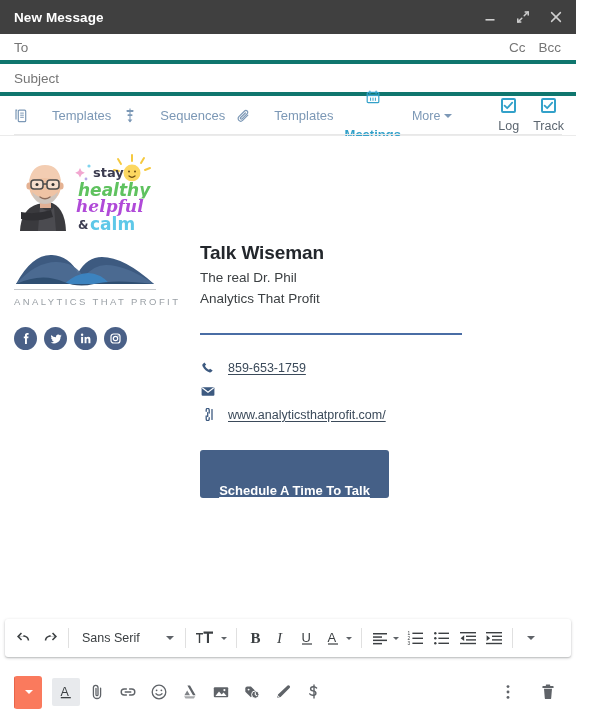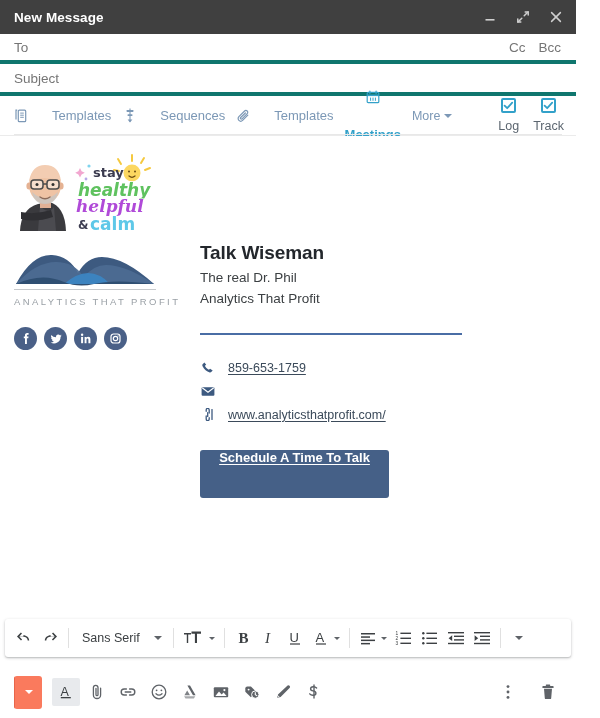--- a/index.html
+++ b/index.html
@@ -120,21 +120,21 @@
   .contact-row { display: flex; align-items: center; gap: 13px; }
   .contact-ico { width: 15px; display:flex; justify-content:center; align-items:center; }
   .contact-row a {
     font-size: 12.5px; color: #3b4a5a; text-decoration: underline;
     text-underline-offset: 2px;
   }
 
   .cta {
     margin-top: 28px; width: 189px; height: 48px;
     background: #456087; border-radius: 3px;
-    display: flex; align-items: flex-start; justify-content: center;
+    display: flex; align-items: flex-end; justify-content: center;
     cursor: pointer;
   }
   .cta span {
     color: #ffffff; font-size: 13px; font-weight: bold;
     text-decoration: underline; text-underline-offset: 2px;
   }
 
   
   .fmt-wrap {
     flex: 0 0 56px; height: 56px;
@@ -149,21 +149,21 @@
     display: flex; align-items: center;
     padding: 0 6px;
   }
   .fmt-btn {
     height: 30px; min-width: 26px; padding: 0 4px;
     display: flex; align-items: center; justify-content: center;
     cursor: pointer; border-radius: 2px;
   }
   .fmt-sep { width: 1px; height: 20px; background: #e0e0e0; margin: 0 5px; }
   .fontsel {
-    display:flex; align-items:center; gap: 14px;
+    display:flex; align-items:center; gap: 26px;
     padding: 0 6px 0 8px; cursor: pointer;
   }
   .fontsel .fname { font-size: 12.5px; color: #3c4043; }
   .caret-g { width:0;height:0;border-left:4px solid transparent;border-right:4px solid transparent;border-top:4px solid #5f6368; }
   .caret-sm { width:0;height:0;border-left:3.5px solid transparent;border-right:3.5px solid transparent;border-top:3.5px solid #5f6368; }
 
   
   .sendbar {
     flex: 0 0 52px; height: 52px;
     display: flex; align-items: center;

